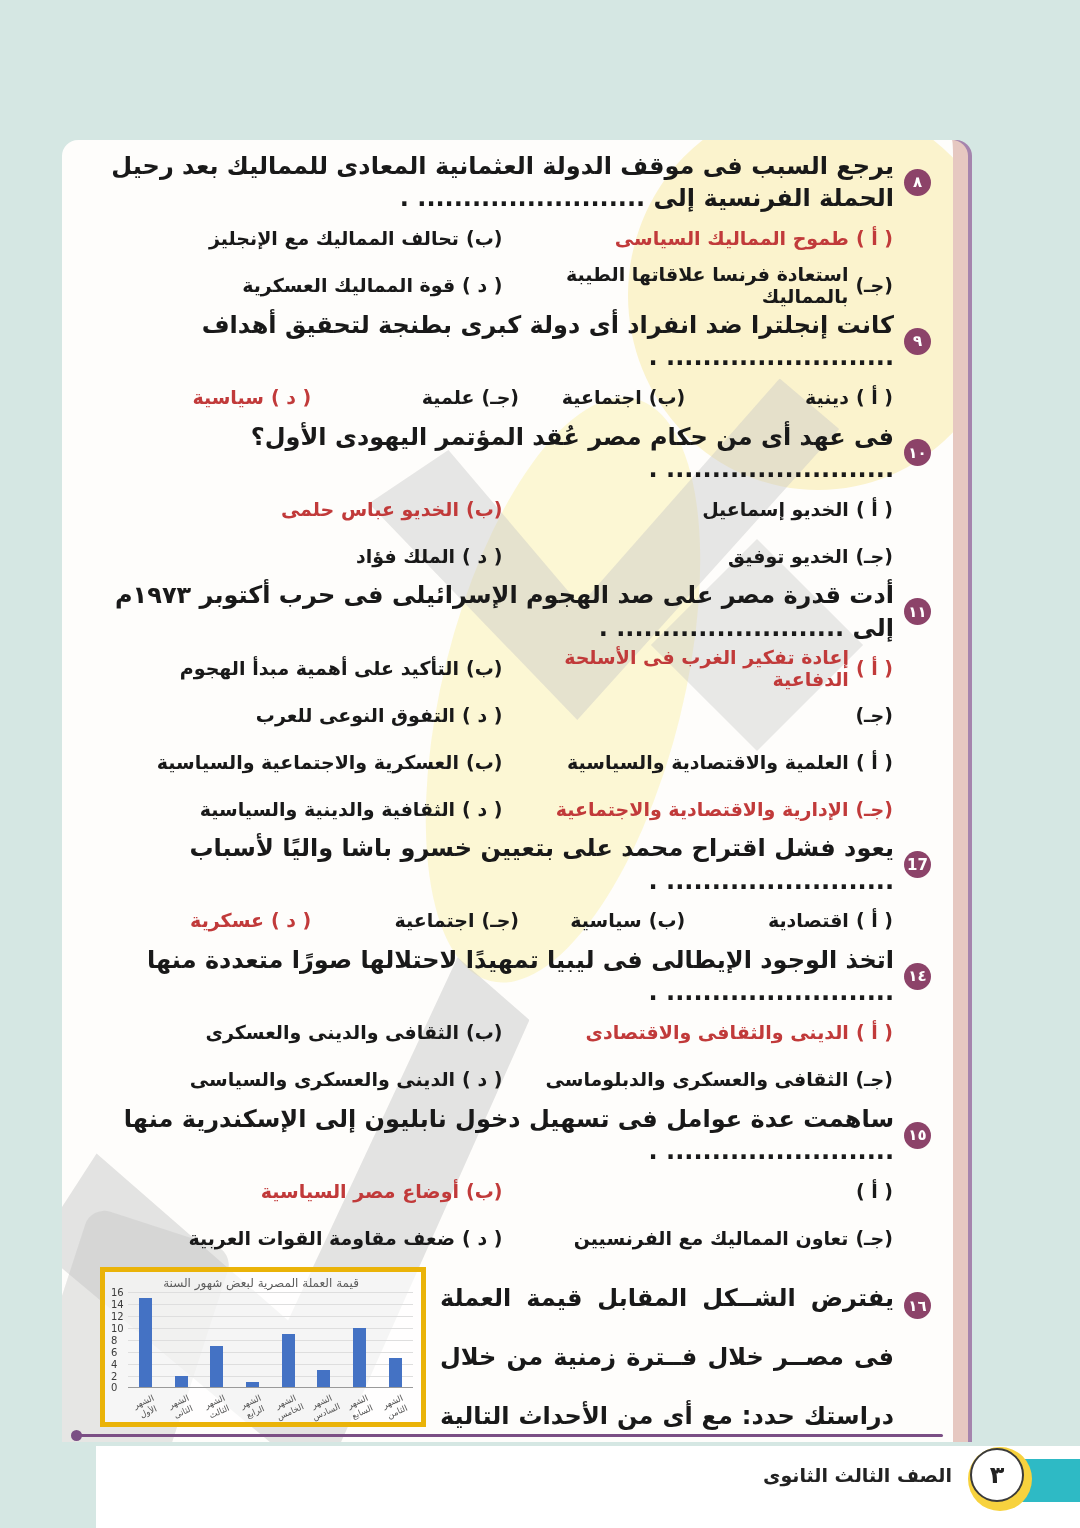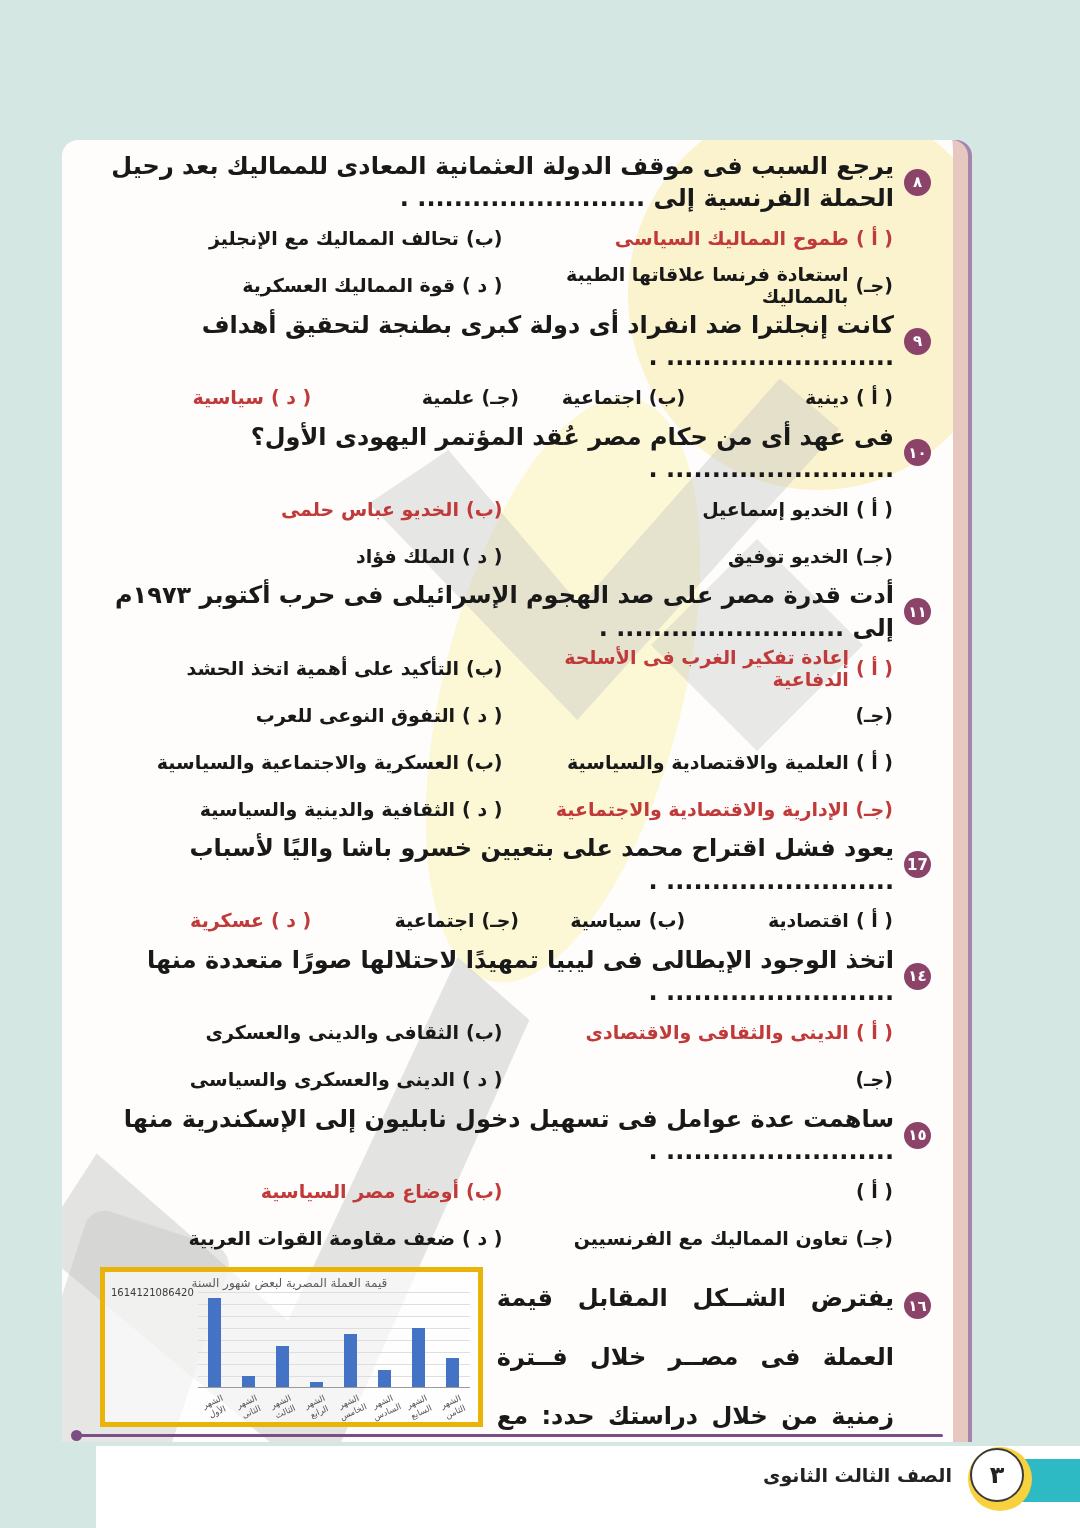--- a/index.html
+++ b/index.html
@@ -59,21 +59,21 @@
   .q16text .qtext { line-height:2.45; text-align:justify; }
   
   .chart {
     flex:0 0 326px; margin-top:6px;
     border:5px solid #eab308; background:rgba(255,255,255,.65);
     padding:3px 8px 4px 4px; direction:ltr; position:relative; z-index:1;
   }
   .ct { text-align:center; font-size:12px; color:#5c5c5c; direction:rtl; margin:1px 0 2px 0; }
   .cbody { display:flex; direction:ltr; }
   .yaxis {
-    display:flex; flex-direction:row; justify-content:space-between;
+    display:flex; flex-direction:column; justify-content:space-between;
     font-size:10px; color:#3c3c3c; text-align:left; padding:0 4px 0 2px;
     height:106px; transform:translateY(-5px); direction:ltr;
   }
   .plotwrap { flex:1; }
   .plot {
     height:96px; display:flex; align-items:flex-end; justify-content:space-around;
     border-bottom:1.5px solid #9a9a9a;
     background-image:linear-gradient(#dedede 1px, transparent 1px);
     background-size:100% 12px;
   }
@@ -191,21 +191,21 @@
         <span class="badge">١١</span>
         <span class="qtext">أدت قدرة مصر على صد الهجوم الإسرائيلى فى حرب أكتوبر ١٩٧٣م إلى ......................... .</span>
       </div>
       <div class="opts opts2">
         <div class="opt red">
             <span class="olet">( أ )</span>
             <span>إعادة تفكير الغرب فى الأسلحة الدفاعية</span>
           </div>
         <div class="opt">
             <span class="olet">(ب)</span>
-            <span>التأكيد على أهمية اتخذ الحشد</span>
+            <span>التأكيد على أهمية مبدأ الهجوم</span>
           </div>
         <div class="opt">
             <span class="olet">(جـ)</span>
           </div>
         <div class="opt">
             <span class="olet">( د )</span>
             <span>التفوق النوعى للعرب</span>
           </div>
       </div>
     </div>
@@ -265,20 +265,21 @@
         <div class="opt red">
             <span class="olet">( أ )</span>
             <span>الدينى والثقافى والاقتصادى</span>
           </div>
         <div class="opt">
             <span class="olet">(ب)</span>
             <span>الثقافى والدينى والعسكرى</span>
           </div>
         <div class="opt">
             <span class="olet">(جـ)</span>
+            <span>الثقافى والعسكرى والدبلوماسى</span>
           </div>
         <div class="opt">
             <span class="olet">( د )</span>
             <span>الدينى والعسكرى والسياسى</span>
           </div>
       </div>
     </div>
 
     <div class="q">
       <div class="qh">

